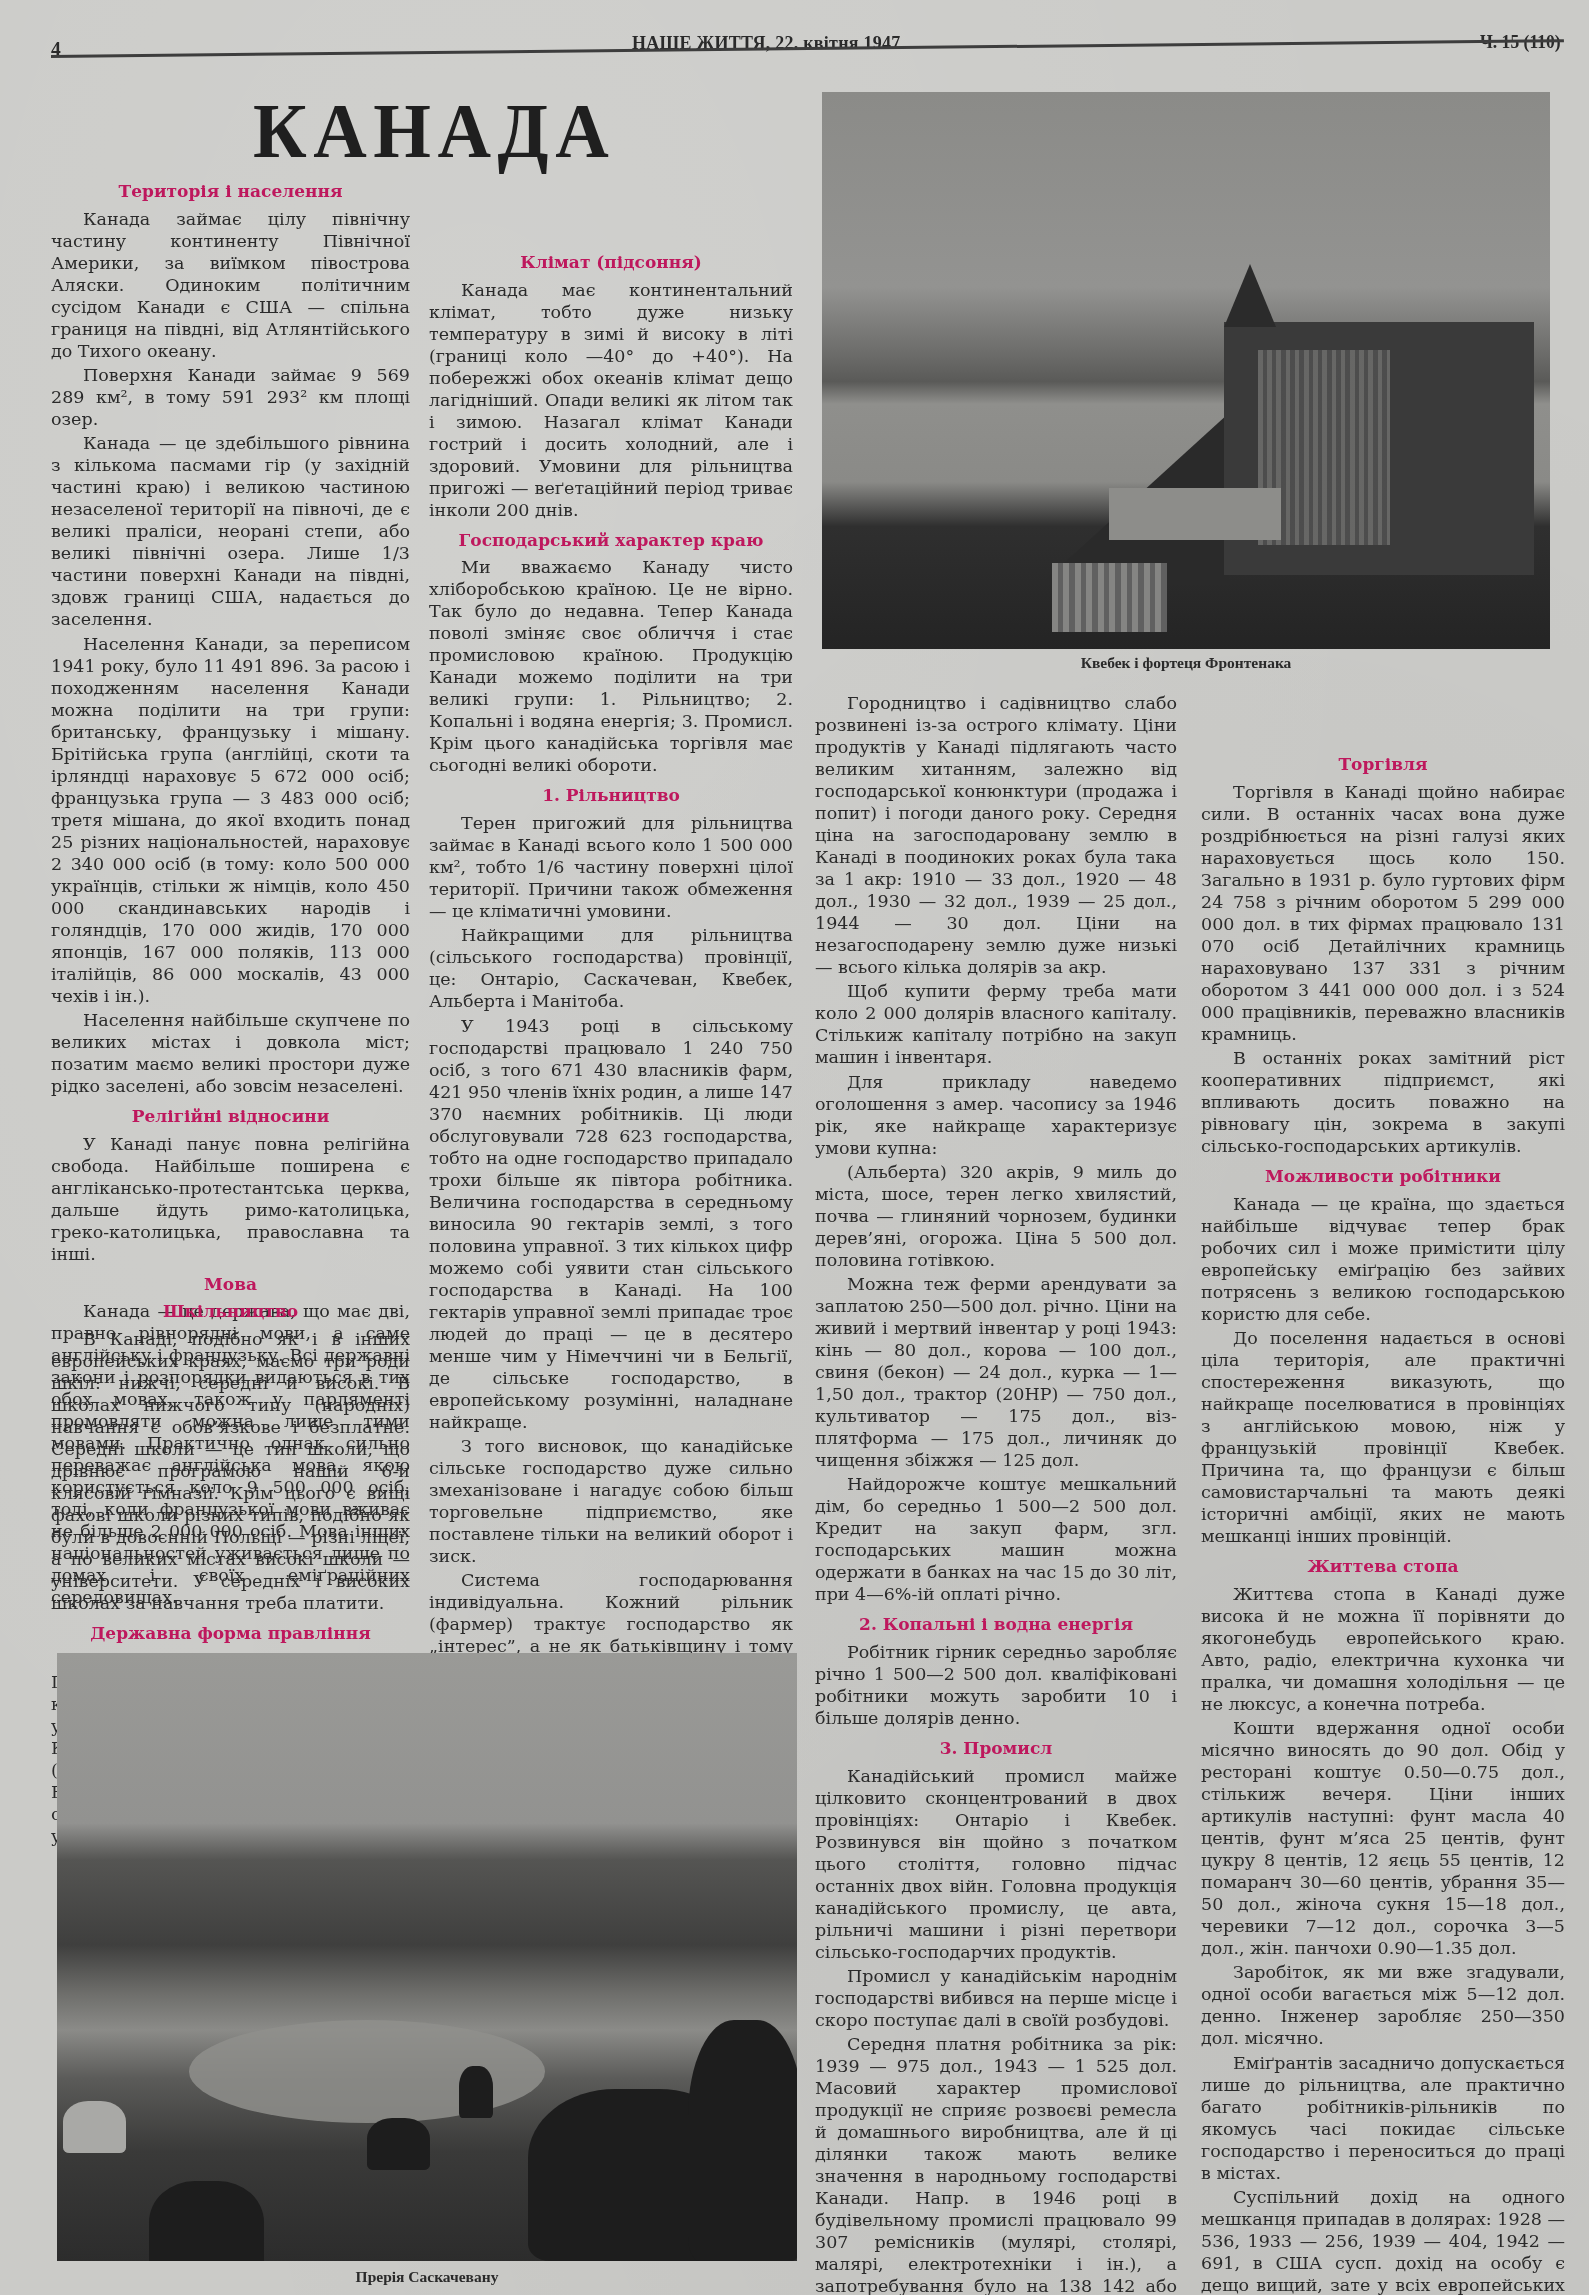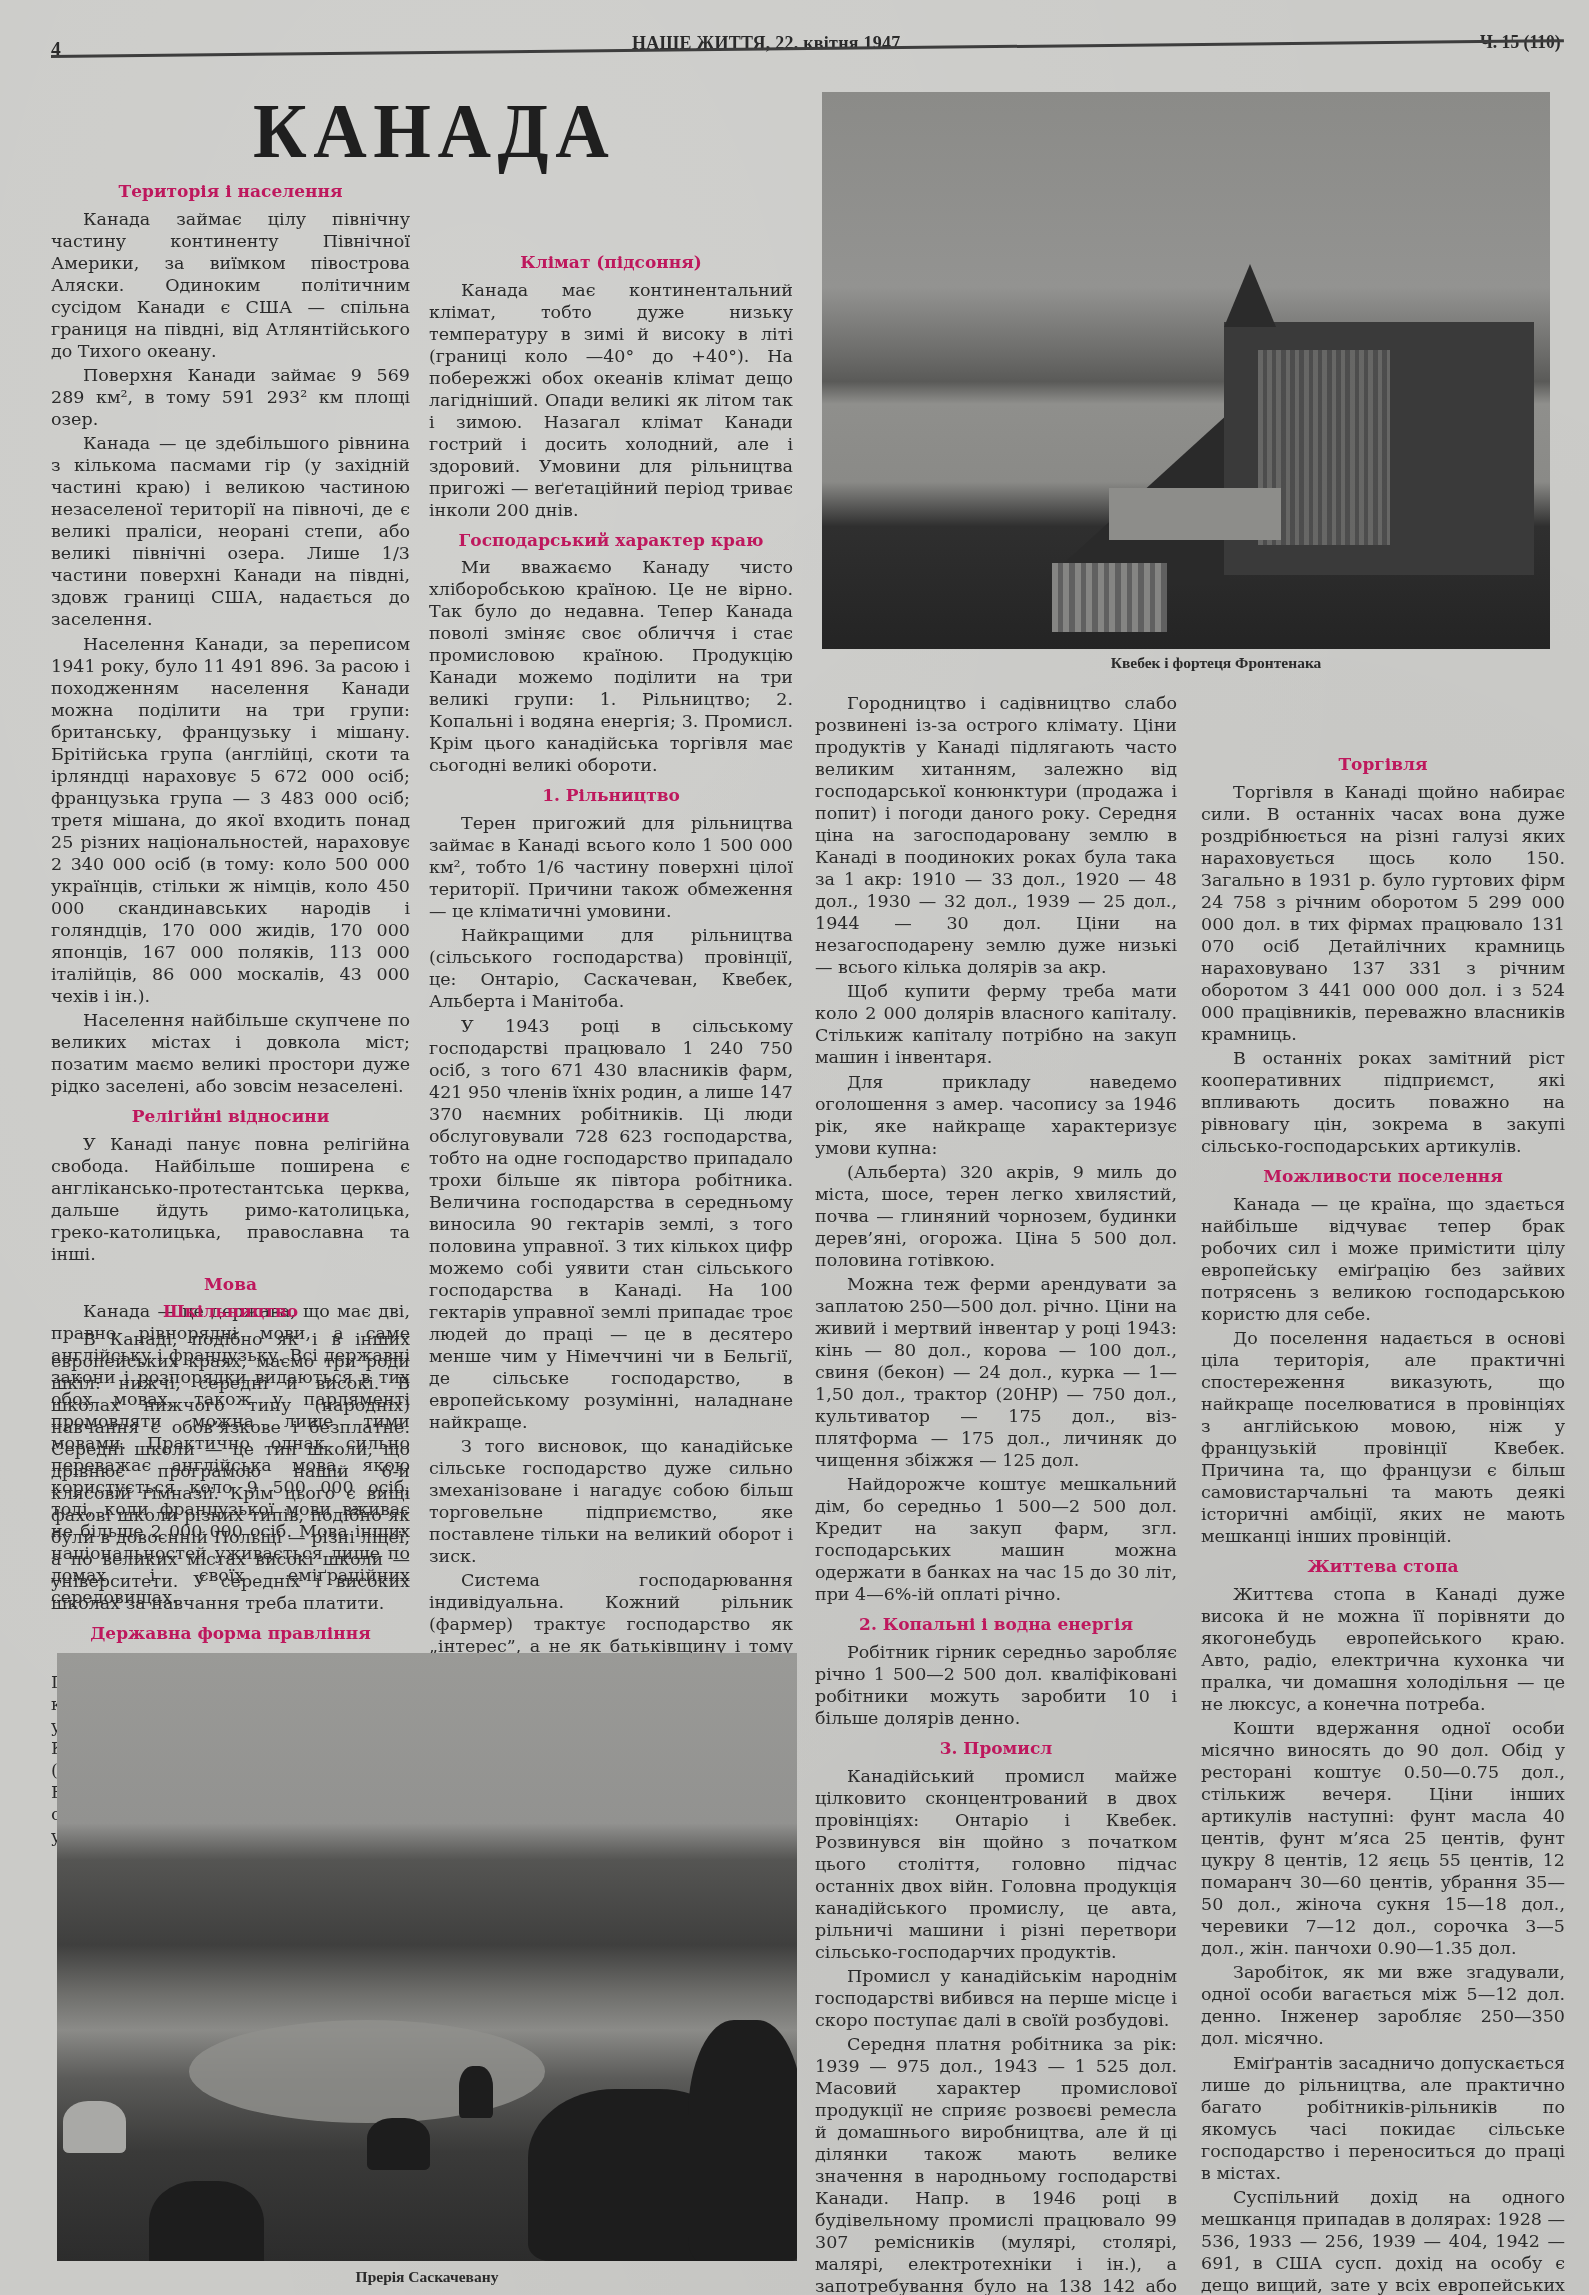--- a/index.html
+++ b/index.html
@@ -47,21 +47,21 @@
   #photo-quebec .img {
     background:
       linear-gradient(180deg, #8b8b88 0%, #939391 35%, #6c6c6a 47%, #5a5a58 52%, #8f8f8c 56%, #8a8a87 70%, #2f2f2f 78%, #242424 100%);
   }
   .qb-building { position: absolute; left: 402px; top: 230px; width: 310px; height: 253px; background: #3a3a3a; }
   .qb-tower { position: absolute; left: 402px; top: 172px; width: 0; height: 0; border-left: 26px solid transparent; border-right: 26px solid transparent; border-bottom: 63px solid #2b2b2b; }
   .qb-facade { position: absolute; left: 436px; top: 258px; width: 132px; height: 195px; background: repeating-linear-gradient(90deg, #7a7a78 0 4.6px, #555 4.6px 9.2px); opacity: 0.7; }
   .qb-wall { position: absolute; left: 287px; top: 396px; width: 172px; height: 52px; background: #8d8d8a; }
   .qb-slope { position: absolute; left: 218px; top: 321px; width: 0; height: 0; border-left: 189px solid transparent; border-bottom: 172px solid #2a2a2a; }
   .qb-lowtown { position: absolute; left: 230px; top: 471px; width: 115px; height: 69px; background: repeating-linear-gradient(90deg, #858583 0 5.7px, #606060 5.7px 11.5px); }
-  #cap-quebec { left: 852px; top: 654px; width: 728px; }
+  #cap-quebec { left: 822px; top: 654px; width: 728px; }
 
   #photo-prairie { left: 57px; top: 1653px; width: 740px; height: 608px; }
   #photo-prairie .img {
     background: linear-gradient(180deg, #9a9a97 0%, #929290 28%, #555553 34%, #3f3f3e 48%, #6e6e6b 56%, #8b8b88 62%, #5b5b59 70%, #3a3a39 82%, #2c2c2c 100%);
   }
   .pr-water { position: absolute; left: 132px; top: 367px; width: 356px; height: 103px; border-radius: 50%; background: #8f8f8c; opacity: 0.85; }
   .horse { position: absolute; background: #1d1d1d; border-radius: 40% 40% 10% 10%; }
   .h1 { left: 402px; top: 413px; width: 34px; height: 52px; }
   .h2 { left: 310px; top: 465px; width: 63px; height: 52px; }
   .h3 { left: 471px; top: 436px; width: 218px; height: 172px; }
@@ -140,21 +140,21 @@
   <h3>3. Промисл</h3>
   <p>Канадійський промисл майже цілковито сконцентрований в двох провінціях: Онтаріо і Квебек. Розвинувся він щойно з початком цього століття, головно підчас останніх двох війн. Головна продукція канадійського промислу, це авта, рільничі машини і різні перетвори сільсько-господарчих продуктів.</p>
   <p>Промисл у канадійськім народнім господарстві вибився на перше місце і скоро поступає далі в своїй розбудові.</p>
   <p>Середня платня робітника за рік: 1939 — 975 дол., 1943 — 1 525 дол. Масовий характер промислової продукції не сприяє розвоєві ремесла й домашнього виробництва, але й ці ділянки також мають велике значення в народньому господарстві Канади. Напр. в 1946 році в будівельному промислі працювало 99 307 ремісників (мулярі, столярі, малярі, електротехніки і ін.), а запотребування було на 138 142 або недоставало 38 835 ремісників. Подібно мається справа з іншими ремісничими фахами. До найбільш промислових центрів треба зарахувати міста: Монтреаль, Торонто, Віндсор, Гамільтон, Лондон, Ванкавер.</p>
 </div>
 
 <div class="col" id="col4">
   <h3 style="margin-top:70px">Торгівля</h3>
   <p>Торгівля в Канаді щойно набирає сили. В останніх часах вона дуже роздрібнюється на різні галузі яких нараховується щось коло 150. Загально в 1931 р. було гуртових фірм 24 758 з річним оборотом 5 299 000 000 дол. в тих фірмах працювало 131 070 осіб Детайлічних крамниць нараховувано 137 331 з річним оборотом 3 441 000 000 дол. і з 524 000 працівників, переважно власників крамниць.</p>
   <p>В останніх роках замітний ріст кооперативних підприємст, які впливають досить поважно на рівновагу цін, зокрема в закупі сільсько-господарських артикулів.</p>
-  <h3>Можливости поселення</h3>
+  <h3>Можливости робітники</h3>
   <p>Канада — це країна, що здається найбільше відчуває тепер брак робочих сил і може примістити цілу европейську еміґрацію без зайвих потрясень з великою господарською користю для себе.</p>
   <p>До поселення надається в основі ціла територія, але практичні спостереження виказують, що найкраще поселюватися в провінціях з англійською мовою, ніж у французькій провінції Квебек. Причина та, що французи є більш самовистарчальні та мають деякі історичні амбіції, яких не мають мешканці інших провінцій.</p>
   <h3>Життева стопа</h3>
   <p>Життєва стопа в Канаді дуже висока й не можна її порівняти до якогонебудь европейського краю. Авто, радіо, електрична кухонка чи пралка, чи домашня холодільня — це не люксус, а конечна потреба.</p>
   <p>Кошти вдержання одної особи місячно виносять до 90 дол. Обід у ресторані коштує 0.50—0.75 дол., стількиж вечеря. Ціни інших артикулів наступні: фунт масла 40 центів, фунт м’яса 25 центів, фунт цукру 8 центів, 12 яєць 55 центів, 12 помаранч 30—60 центів, убрання 35—50 дол., жіноча сукня 15—18 дол., черевики 7—12 дол., сорочка 3—5 дол., жін. панчохи 0.90—1.35 дол.</p>
   <p>Заробіток, як ми вже згадували, одної особи вагається між 5—12 дол. денно. Інженер заробляє 250—350 дол. місячно.</p>
   <p>Еміґрантів засадничо допускається лише до рільництва, але практично багато робітників-рільників по якомусь часі покидає сільське господарство і переноситься до праці в містах.</p>
   <p>Суспільний дохід на одного мешканця припадав в долярах: 1928 — 536, 1933 — 256, 1939 — 404, 1942 — 691, в США сусп. дохід на особу є дещо вищий, зате у всіх европейських краях 5—10 разів нижчий.</p>
 
 </div>

